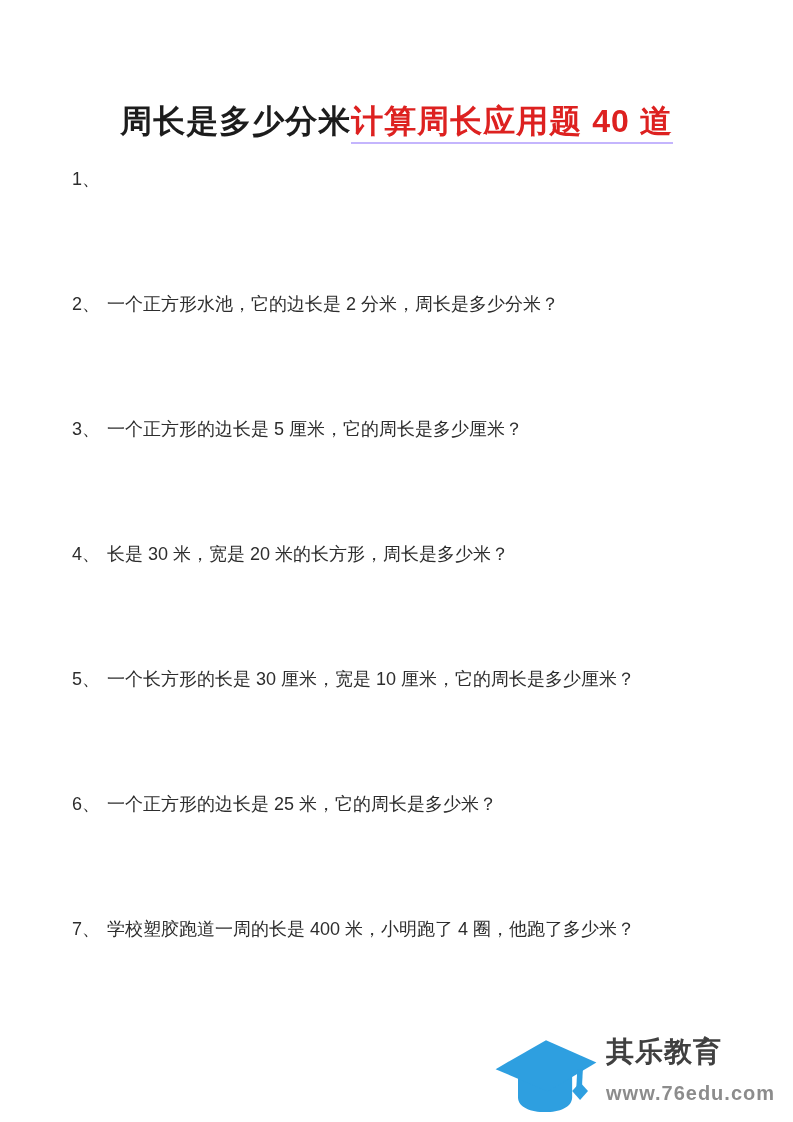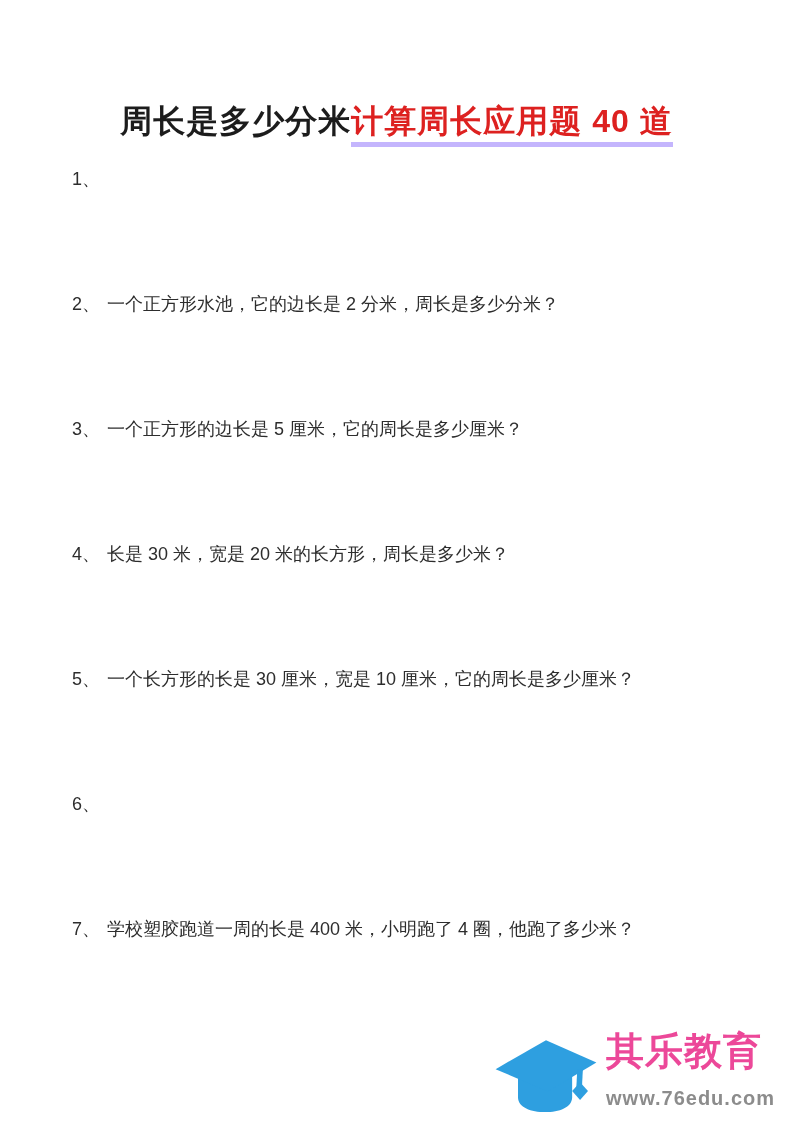--- a/index.html
+++ b/index.html
@@ -22,21 +22,21 @@
     right: 0;
     text-align: center;
     font-size: 32px;
     font-weight: bold;
     color: #1c1c1c;
     letter-spacing: 1px;
     white-space: nowrap;
   }
   .title .red-part {
     color: #dd2120;
-    border-bottom: 5px solid #c4b5fd;
+    border-bottom: 2px solid #c4b5fd;
     padding-bottom: 3px;
   }
   .questions {
     position: absolute;
     top: 167px;
     left: 72px;
     right: 40px;
   }
   .question {
     height: 125px;
@@ -63,23 +63,23 @@
     height: 86px;
     flex: 0 0 auto;
   }
   .brand-textcol {
     display: flex;
     flex-direction: column;
     align-items: flex-start;
     margin-left: 4px;
   }
   .brand-name {
-    font-size: 38px;
+    font-size: 28px;
     font-weight: bold;
-    color: #ec4899;
+    color: #404040;
     letter-spacing: 1px;
     line-height: 1.05;
     white-space: nowrap;
   }
   .brand-url {
     font-size: 20px;
     font-weight: bold;
     color: #8c8c8c;
     letter-spacing: 1px;
     margin-top: 16px;
@@ -108,20 +108,21 @@
     <div class="question">
       <span class="q-num">4、</span>
       <span class="q-text">长是 30 米，宽是 20 米的长方形，周长是多少米？</span>
     </div>
     <div class="question">
       <span class="q-num">5、</span>
       <span class="q-text">一个长方形的长是 30 厘米，宽是 10 厘米，它的周长是多少厘米？</span>
     </div>
     <div class="question">
       <span class="q-num">6、</span>
+      <span class="q-text">一个正方形的边长是 25 米，它的周长是多少米？</span>
     </div>
     <div class="question">
       <span class="q-num">7、</span>
       <span class="q-text">学校塑胶跑道一周的长是 400 米，小明跑了 4 圈，他跑了多少米？</span>
     </div>
   </div>
 
   <div class="brand">
     <svg class="brand-icon" viewBox="0 0 120 92" aria-hidden="true">
       <path d="M30,50 L30,74 C30,85 44,90 59,90 C74,90 88,85 88,74 L88,50 Z" fill="#2e9fe0"></path>

